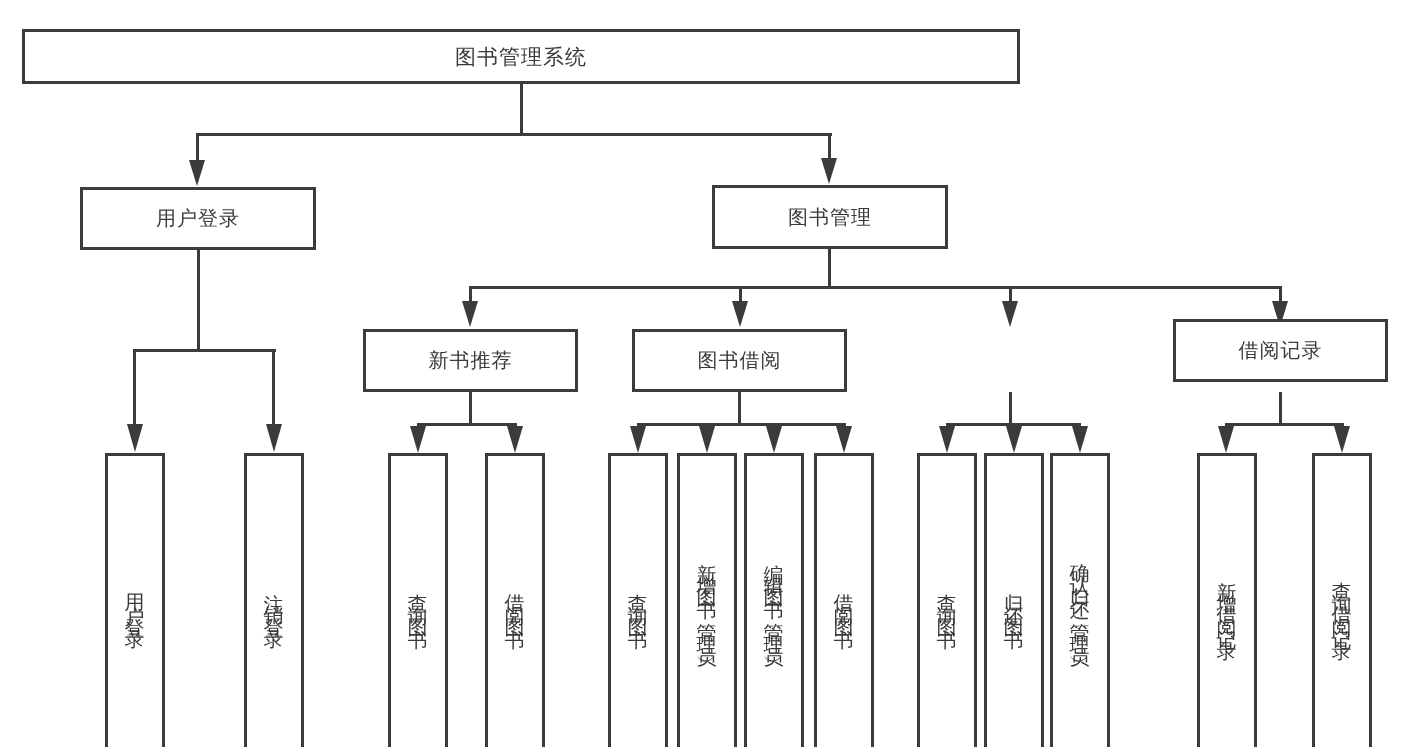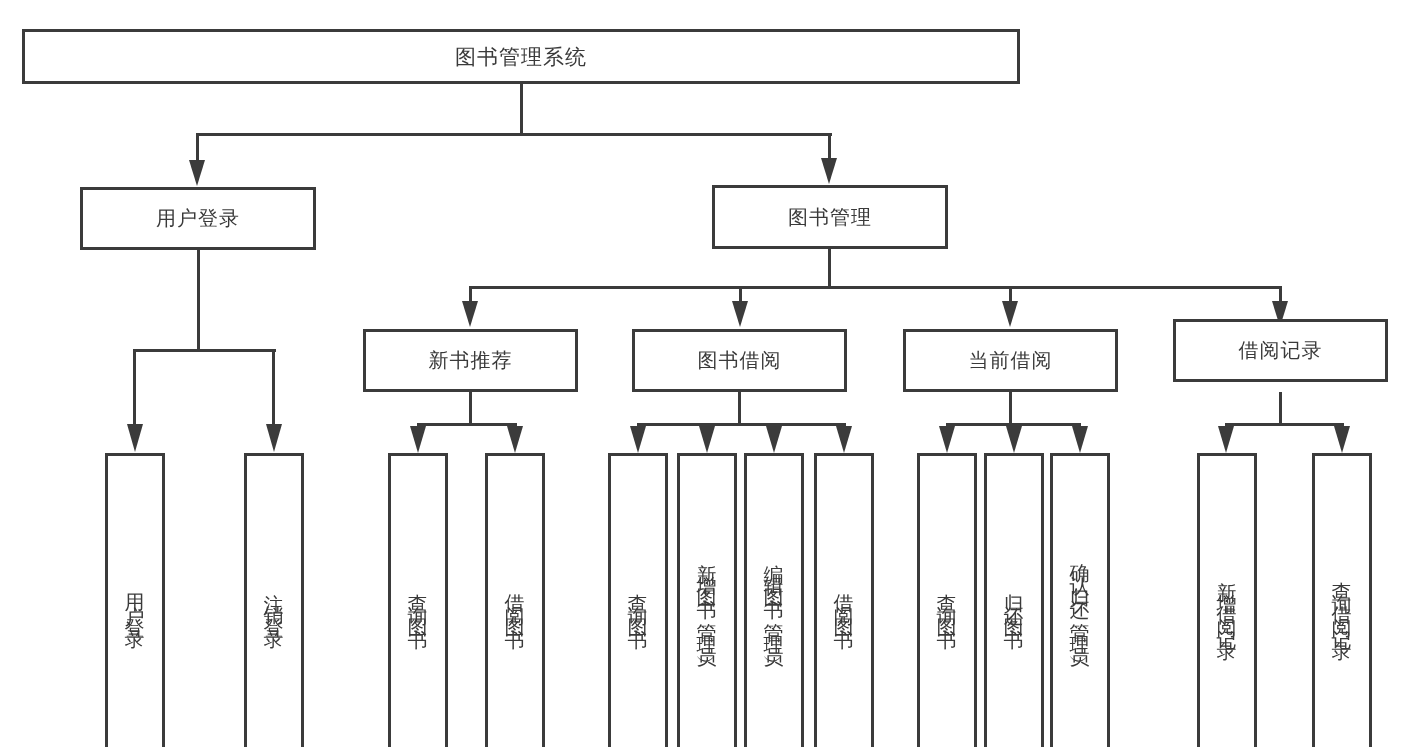--- a/index.html
+++ b/index.html
@@ -96,23 +96,20 @@
   <div class="arrowhead" style="left:1002px;top:285px"></div>
   <div class="line" style="left:1279px;top:270px;width:3px;height:17px"></div>
   <div class="arrowhead" style="left:1272px;top:285px"></div>
 
   <div class="box h" style="left:632px;top:313px;width:215px;height:63px">
     <span>图书借阅</span>
   </div>
   <div class="box h" style="left:363px;top:313px;width:215px;height:63px">
     <span>新书推荐</span>
   </div>
-  <div class="box h" style="left:903px;top:313px;width:215px;height:63px">
-    <span>当前借阅</span>
-  </div>
   <div class="box h" style="left:1173px;top:303px;width:215px;height:63px">
     <span>借阅记录</span>
   </div>
 
   <div class="line" style="left:469px;top:376px;width:3px;height:33px"></div>
   <div class="line" style="left:417px;top:407px;width:100px;height:3px"></div>
   <div class="arrowhead" style="left:410px;top:410px;border-top-width:27px"></div>
   <div class="arrowhead" style="left:507px;top:410px;border-top-width:27px"></div>
 
   <div class="line" style="left:738px;top:376px;width:3px;height:33px"></div>

